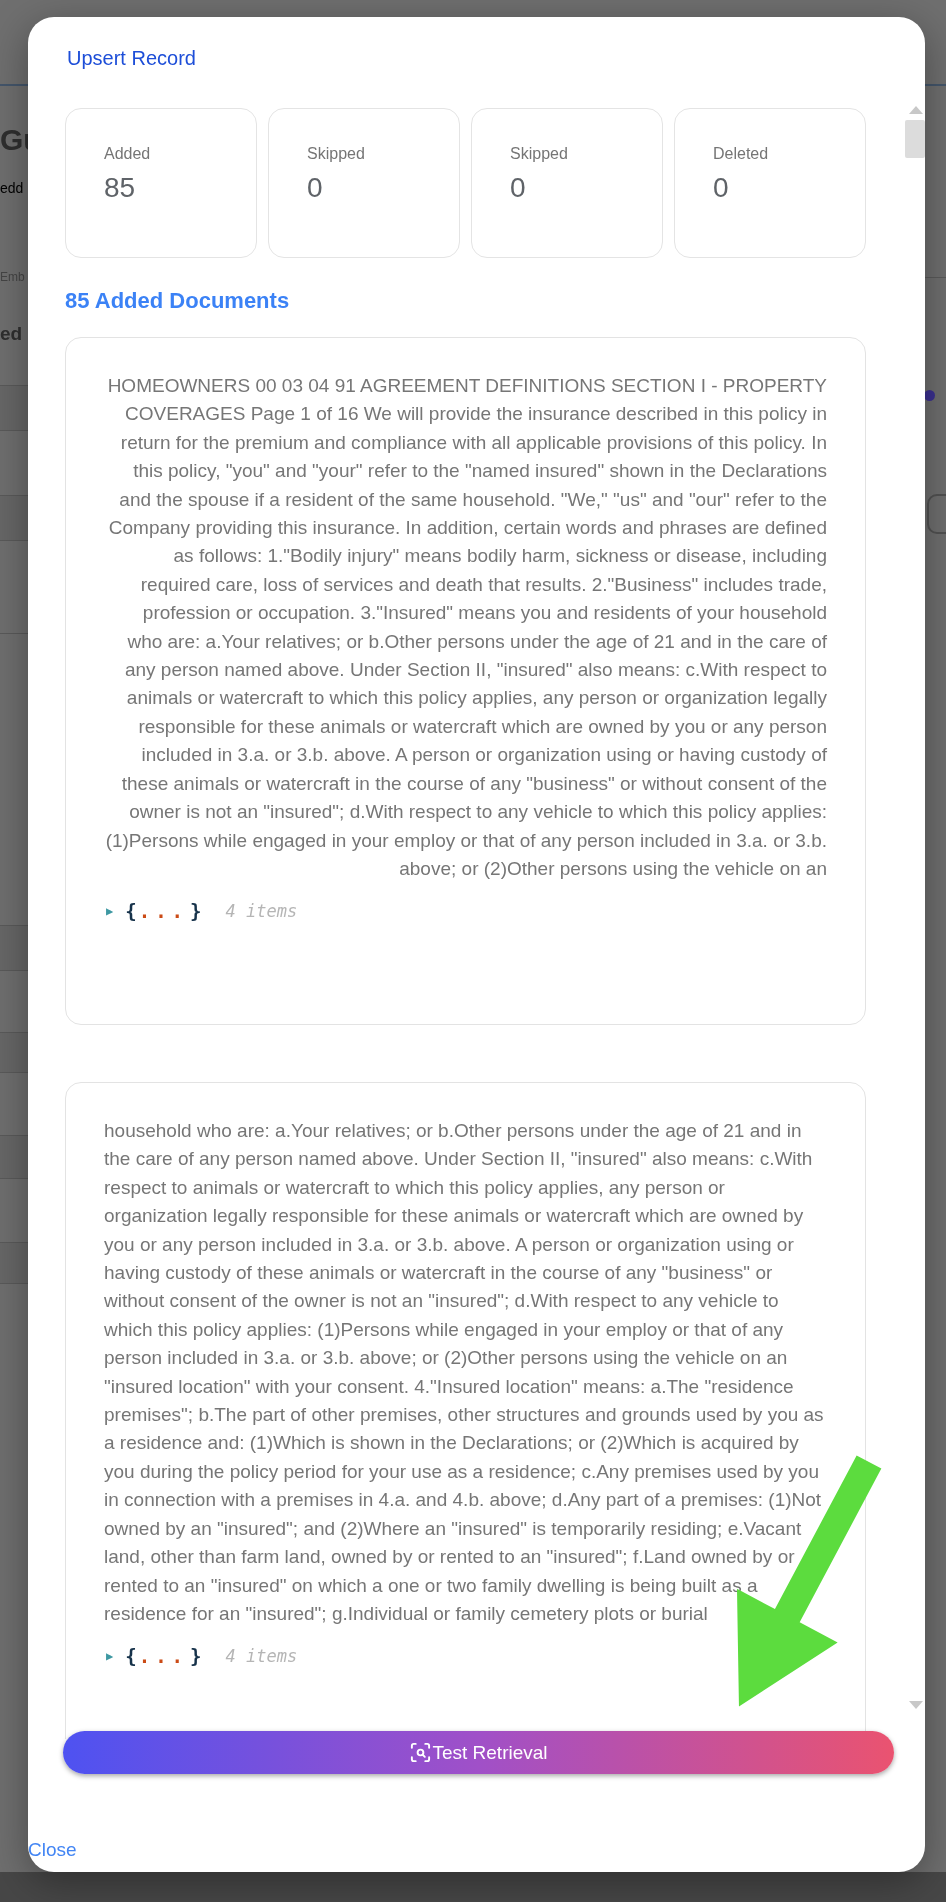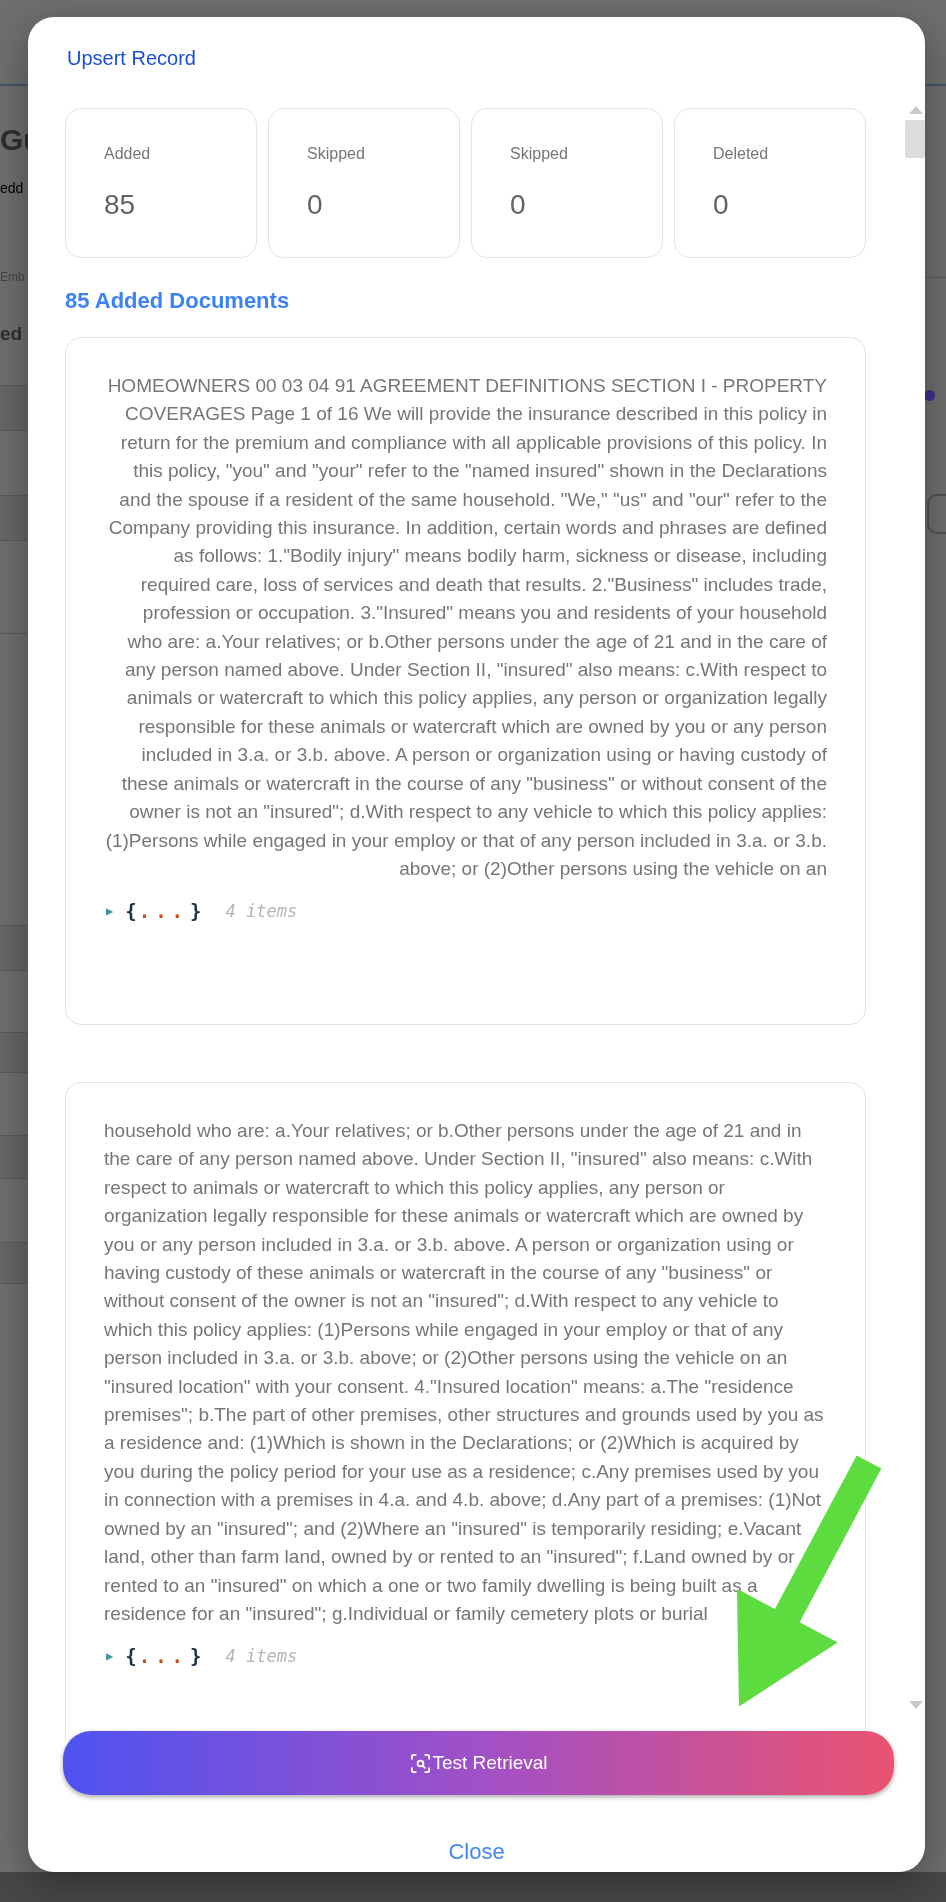--- a/index.html
+++ b/index.html
@@ -20,21 +20,21 @@
          border-radius:26px;box-shadow:0 10px 40px rgba(0,0,0,.35);}
   .modal-title{position:absolute;left:39px;top:30px;font-size:20px;font-weight:500;color:#1d4ed8;}
 
   .scroll-area{position:absolute;left:0;top:78px;width:876px;height:1644px;overflow:hidden;}
 
   
   .stats-row{position:absolute;left:37px;top:13px;width:801px;height:150px;display:flex;gap:11px;}
   .stat-card{flex:1;border:1px solid #e4e4e4;border-radius:16px;background:#fff;box-sizing:border-box;
              padding:36px 16px 0 38px;}
   .stat-label{font-size:16px;color:#757575;}
-  .stat-value{font-size:28px;font-weight:500;color:#5f6368;margin-top:26px;}
+  .stat-value{font-size:28px;font-weight:500;color:#5f6368;margin-top:9px;}
 
   .section-heading{position:absolute;left:37px;top:193px;font-size:22px;font-weight:600;color:#3b82f6;}
 
   
   .doc-card{position:absolute;left:37px;width:801px;border:1px solid #e3e3e3;border-radius:16px;
             background:#fff;box-sizing:border-box;padding:34px 38px 0 38px;overflow:hidden;}
   .doc-card.c0{top:242px;height:688px;text-align:right;}
   .doc-card.c1{top:987px;height:700px;}
   .doc-text{font-size:19px;line-height:28.4px;color:#767676;}
   .expander{margin-top:17px;display:flex;align-items:center;font-family:"DejaVu Sans Mono",monospace;cursor:pointer;}
@@ -44,29 +44,29 @@
   .items-count{color:#b5b5b5;font-size:17px;font-style:italic;margin-left:24px;}
 
   
   .sb-thumb{position:absolute;left:877px;top:103px;width:20px;height:38px;background:#dcdcdc;border-radius:2px;}
   .sb-up{position:absolute;left:881px;top:89px;width:0;height:0;
          border-left:7px solid transparent;border-right:7px solid transparent;border-bottom:8px solid #c8c8c8;}
   .sb-down{position:absolute;left:881px;top:1684px;width:0;height:0;
          border-left:7px solid transparent;border-right:7px solid transparent;border-top:8px solid #c8c8c8;}
 
   
-  .test-btn{position:absolute;left:35px;top:1714px;width:831px;height:64px;border:none;border-radius:28px;
+  .test-btn{position:absolute;left:35px;top:1714px;width:831px;height:43px;border:none;border-radius:28px;
             background:linear-gradient(90deg,#4e52f1 0%,#a050c8 50%,#ea5370 100%);
             color:#fff;font-size:19px;font-weight:500;font-family:"Liberation Sans",sans-serif;
             display:flex;align-items:center;justify-content:center;gap:0;cursor:pointer;
             box-shadow:0 2px 5px rgba(0,0,0,.35);}
   .test-btn svg{width:23px;height:23px;}
 
-  .close-link{position:absolute;left:0;width:100%;top:1822px;text-align:center;
-              font-size:22px;font-weight:500;color:#4285f4;cursor:pointer;}
+  .close-link{position:absolute;left:0;width:100%;top:1822px;
+              font-size:19px;font-weight:500;color:#4285f4;cursor:pointer;}
 
   
   .anno{position:absolute;left:0;top:0;width:946px;height:1902px;pointer-events:none;}
 </style>
 </head>
 <body>
 
 <div id="stage">
 
   <div class="bg-blueline" style="left:0;top:84px;width:28px;"></div>

